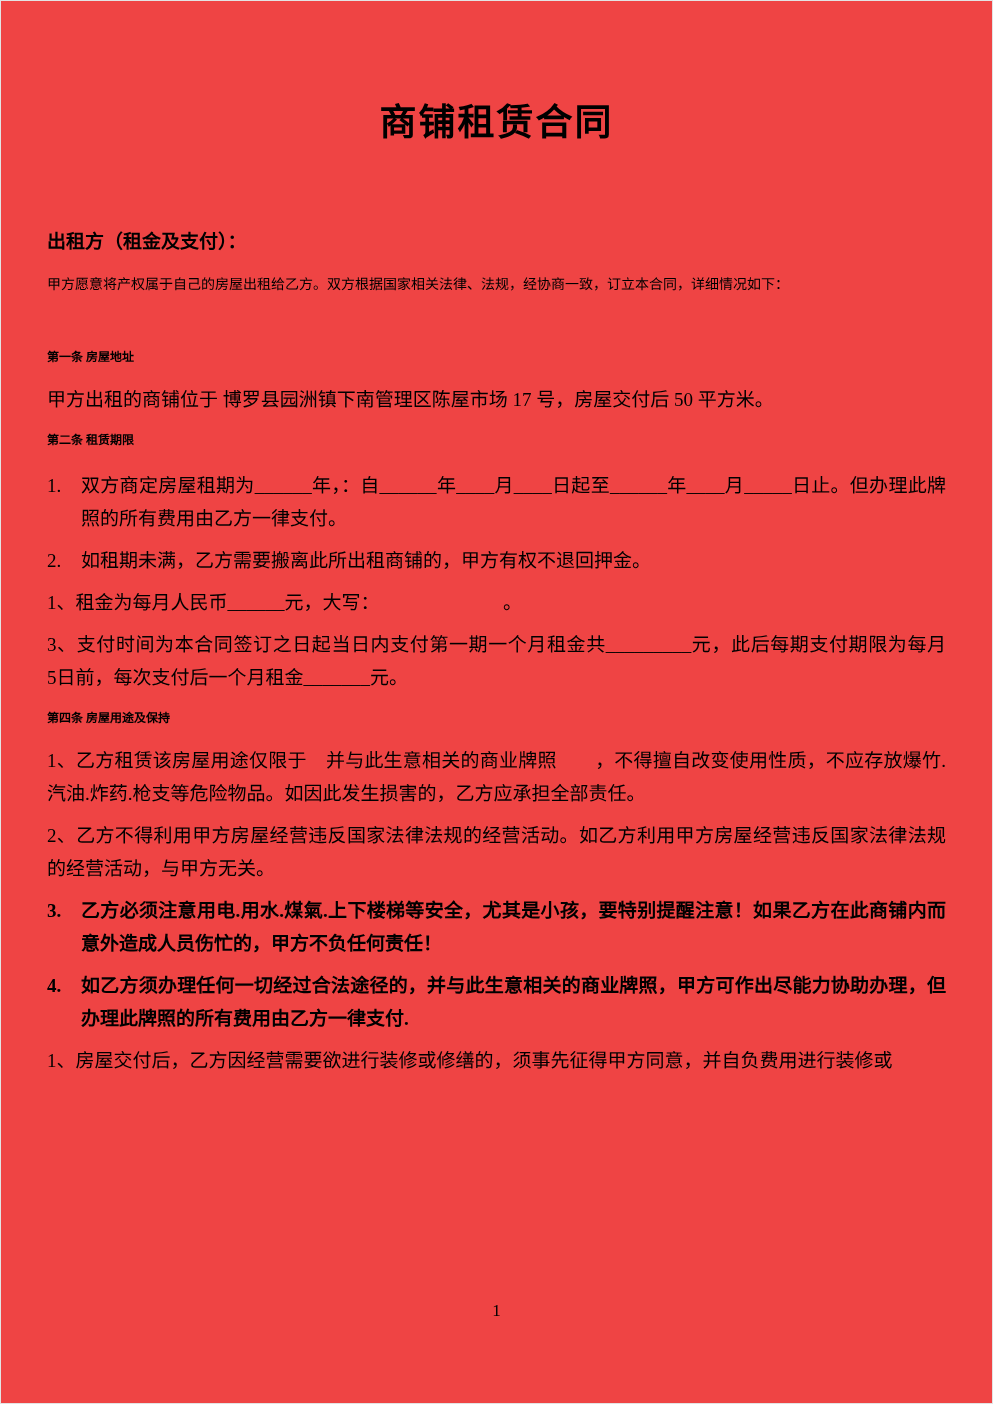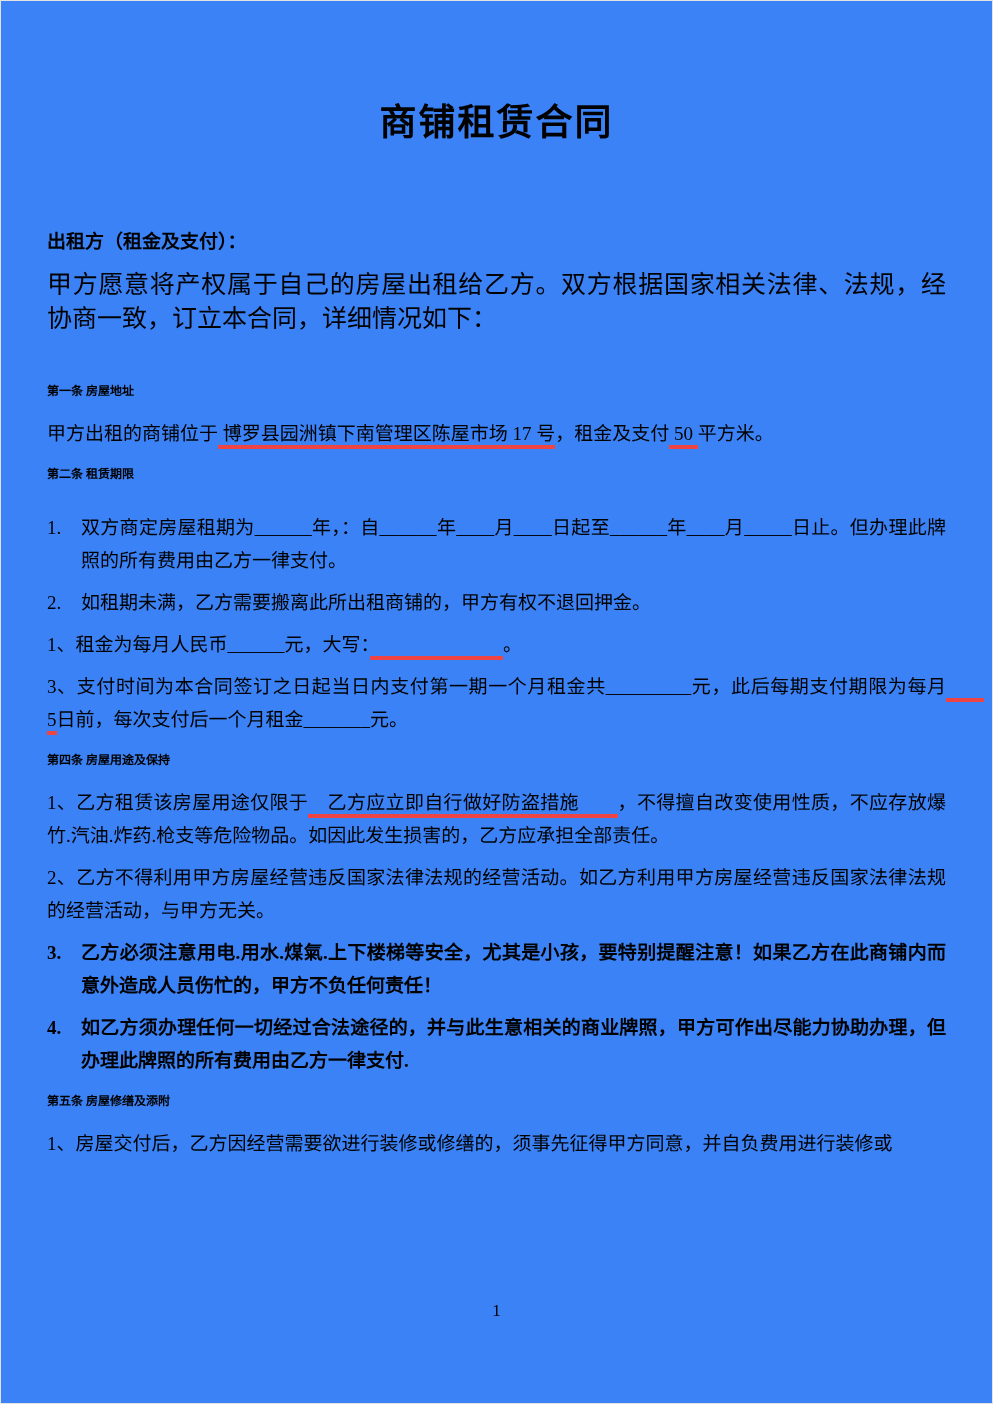--- a/index.html
+++ b/index.html
@@ -7,53 +7,53 @@
     padding:0;
     background:#ffffff;
     font-family:"Liberation Serif","DejaVu Serif",serif;
     color:#000;
   }
   .page{
     position:relative;
     width:993px;
     height:1404px;
     margin:0 auto;
-    background:#3b82f6;
+    background:#ef4444;
     box-sizing:border-box;
     padding:96px 46px 0 46px;
     border:1px solid #e3e3e3;
     overflow:hidden;
   }
   .doc-title{
     font-size:37px;
     font-weight:bold;
     text-align:center;
     line-height:52px;
     margin:0 0 78px 0;
     letter-spacing:2px;
   }
   .party-line{
     font-size:19px;
     font-weight:bold;
     line-height:30px;
     margin:0 0 11px 0;
   }
   .intro{
-    font-size:25px;
+    font-size:14px;
     line-height:34px;
     text-align:justify;
     margin:0 0 40px 0;
   }
   .sec-heading{
     font-size:12px;
     font-weight:bold;
     line-height:30px;
     margin:0 0 11px 0;
   }
-  .sec-1 .sec-heading{ margin-bottom:22px; }
+  .sec-1 .sec-heading{ margin-bottom:14px; }
   .para{
     font-size:19px;
     line-height:33px;
     text-align:justify;
     margin:0 0 9px 0;
   }
   .para .runs{ white-space:pre-wrap; }
   .para.bold{ font-weight:bold; }
   .para.list{ display:flex; }
   .para.list .marker{
@@ -81,50 +81,49 @@
 <div class="page">
   <h1 class="doc-title">商铺租赁合同</h1>
 
   <p class="party-line">出租方（租金及支付）：</p>
 
   <p class="intro">甲方愿意将产权属于自己的房屋出租给乙方。双方根据国家相关法律、法规，经协商一致，订立本合同，详细情况如下：</p>
 
   <div id="contract-body">
       <section class="sec-0">
         <h2 class="sec-heading">第一条  房屋地址</h2>
-        <div class="para plain"><span class="runs"><span>甲方出租的商铺位于</span><span class="blank-filled"> 博罗县园洲镇下南管理区陈屋市场 17 号</span><span>，租金及支付</span><span class="blank-filled"> 50 </span><span>平方米。</span></span></div>
+        <div class="para plain"><span class="runs"><span>甲方出租的商铺位于</span><span class="blank-filled"> 博罗县园洲镇下南管理区陈屋市场 17 号</span><span>，房屋交付后</span><span class="blank-filled"> 50 </span><span>平方米。</span></span></div>
       </section>
       <section class="sec-1">
         <h2 class="sec-heading">第二条  租赁期限</h2>
         <div class="para list">
           <span class="marker">1.</span>
           <span class="runs"><span>双方商定房屋租期为______年，：自______年____月____日起至______年____月_____日止。但办理此牌照的所有费用由乙方一律支付。</span></span>
         </div>
         <div class="para list">
           <span class="marker">2.</span>
           <span class="runs"><span>如租期未满，乙方需要搬离此所出租商铺的，甲方有权不退回押金。</span></span>
         </div>
       </section>
       <section class="sec-2">
         <div class="para plain"><span class="runs"><span>1、租金为每月人民币______元，大写：</span><span class="blank-filled">　　　　　　　</span><span>。</span></span></div>
         <div class="para plain"><span class="runs"><span>3、支付时间为本合同签订之日起当日内支付第一期一个月租金共_________元，此后每期支付期限为每月</span><span class="blank-filled">　　5</span><span>日前，每次支付后一个月租金_______元。</span></span></div>
       </section>
       <section class="sec-3">
         <h2 class="sec-heading">第四条  房屋用途及保持</h2>
-        <div class="para plain"><span class="runs"><span>1、乙方租赁该房屋用途仅限于</span><span class="blank-filled">　乙方应立即自行做好防盗措施　　</span><span>，不得擅自改变使用性质，不应存放爆竹.汽油.炸药.枪支等危险物品。如因此发生损害的，乙方应承担全部责任。</span></span></div>
+        <div class="para plain"><span class="runs"><span>1、乙方租赁该房屋用途仅限于</span><span class="blank-filled">　并与此生意相关的商业牌照　　</span><span>，不得擅自改变使用性质，不应存放爆竹.汽油.炸药.枪支等危险物品。如因此发生损害的，乙方应承担全部责任。</span></span></div>
         <div class="para plain"><span class="runs"><span>2、乙方不得利用甲方房屋经营违反国家法律法规的经营活动。如乙方利用甲方房屋经营违反国家法律法规的经营活动，与甲方无关。</span></span></div>
         <div class="para list bold">
           <span class="marker">3.</span>
           <span class="runs"><span>乙方必须注意用电.用水.煤氣.上下楼梯等安全，尤其是小孩，要特别提醒注意！如果乙方在此商铺内而意外造成人员伤忙的，甲方不负任何责任！</span></span>
         </div>
         <div class="para list bold">
           <span class="marker">4.</span>
           <span class="runs"><span>如乙方须办理任何一切经过合法途径的，并与此生意相关的商业牌照，甲方可作出尽能力协助办理，但办理此牌照的所有费用由乙方一律支付.</span></span>
         </div>
       </section>
       <section class="sec-4">
-        <h2 class="sec-heading">第五条  房屋修缮及添附</h2>
         <div class="para plain"><span class="runs"><span>1、房屋交付后，乙方因经营需要欲进行装修或修缮的，须事先征得甲方同意，并自负费用进行装修或</span></span></div>
       </section>
     </div>
 
   <div class="page-number">1</div>
 </div>
 
 </body></html>

